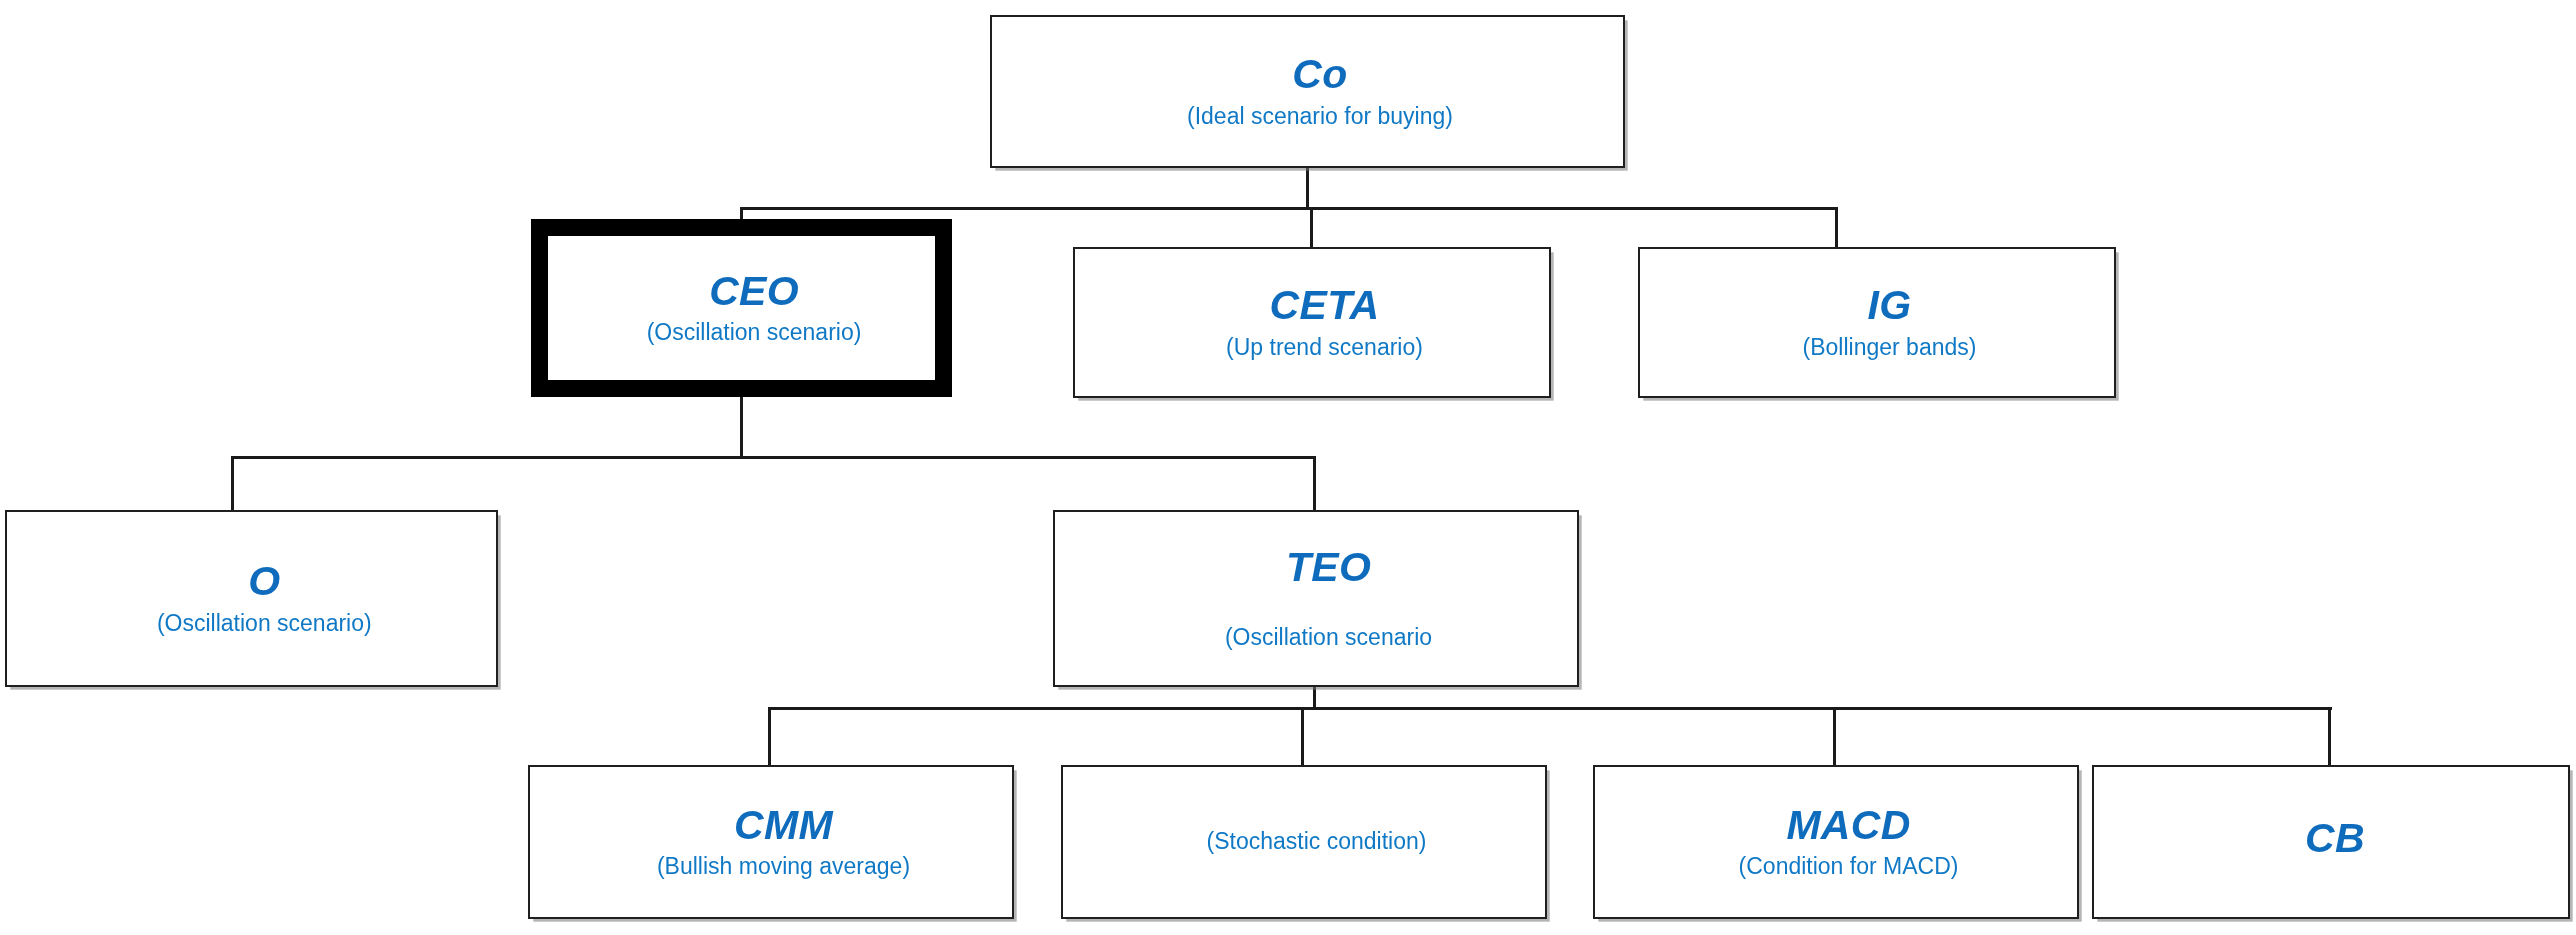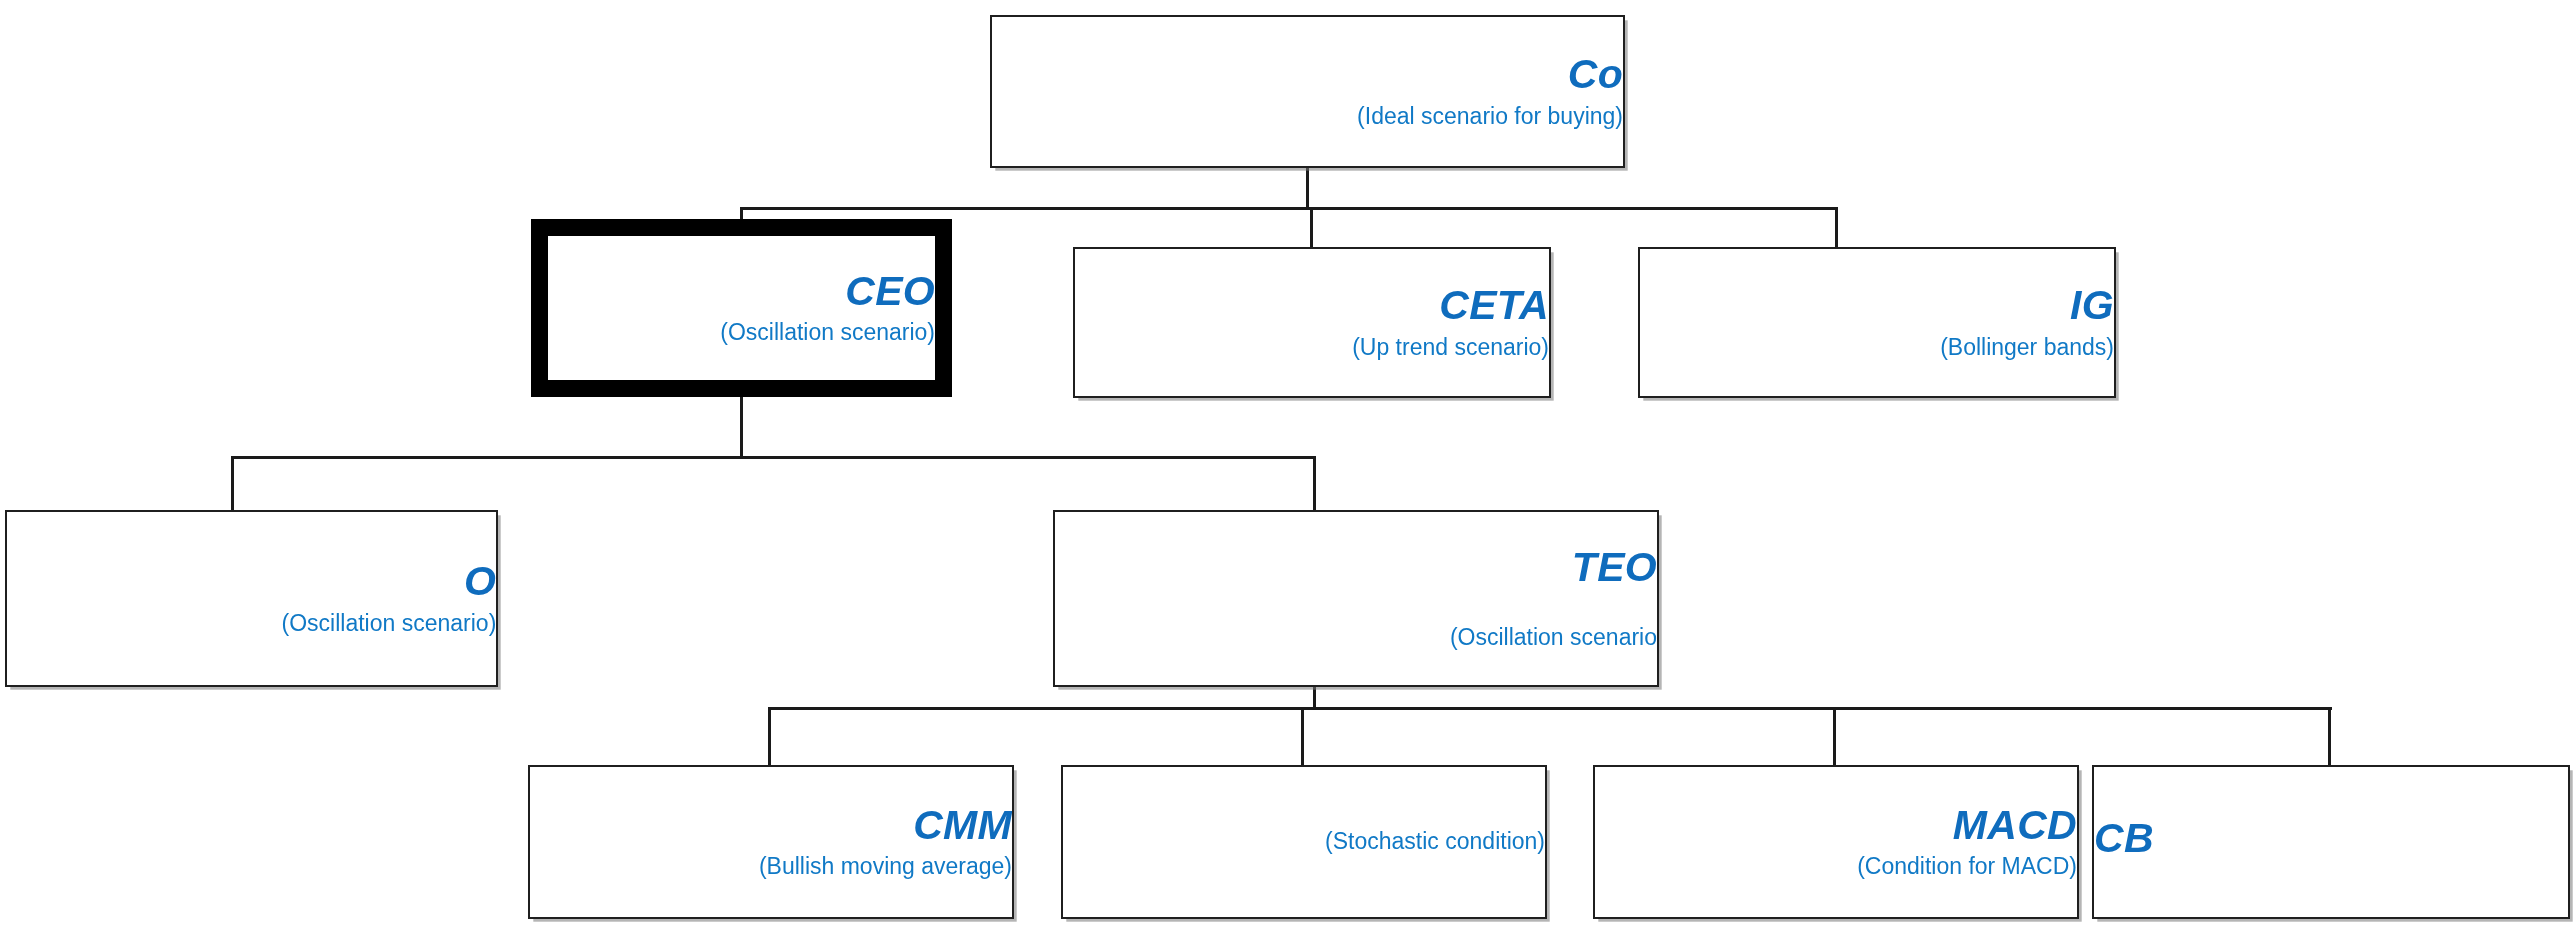--- a/index.html
+++ b/index.html
@@ -54,27 +54,27 @@
   .node .desc {
     color: #1079c6;
     font-weight: normal;
     font-style: normal;
     font-size: 23px;
     line-height: 1.12;
     white-space: nowrap;
   }
   .node.align-left .code,
   .node.align-left .desc {
-    text-align: right;
+    text-align: center;
     padding-left: 25px;
   }
   .node.align-center .code,
   .node.align-center .desc {
-    text-align: left;
-    padding-left: 0;
+    text-align: center;
+    padding-left: 8px;
   }
   .node .code { margin-bottom: 8px; }
   .node.upright .code { font-style: normal; }
 </style>
 </head>
 <body>
 
 <div id="stage">
 
   <div class="conn v" style="left:1306px; top:166px;  height:43px;"></div>
@@ -113,21 +113,21 @@
   <div class="node shadowed align-left" style="left:1598px; top:247px; width:478px; height:151px;margin-left:40px;">
     <div class="code">IG</div>
     <div class="desc">(Bollinger bands)</div>
   </div>
 
   <div class="node shadowed align-left" style="left:5.3px; top:510px; width:493px; height:177px;">
     <div class="code">O</div>
     <div class="desc">(Oscillation scenario)</div>
   </div>
 
-  <div class="node shadowed align-left" style="left:1053px; top:510px; width:606px; height:177px;gap:28px;">
+  <div class="node shadowed align-left" style="left:1053px; top:510px; width:526px; height:177px;gap:28px;">
     <div class="code">TEO</div>
     <div class="desc">(Oscillation scenario</div>
   </div>
 
   <div class="node shadowed align-left" style="left:528px; top:765px; width:486px; height:154px;">
     <div class="code">CMM</div>
     <div class="desc">(Bullish moving average)</div>
   </div>
 
   <div class="node shadowed align-left upright" style="left:1061px; top:765px; width:486px; height:154px;">

